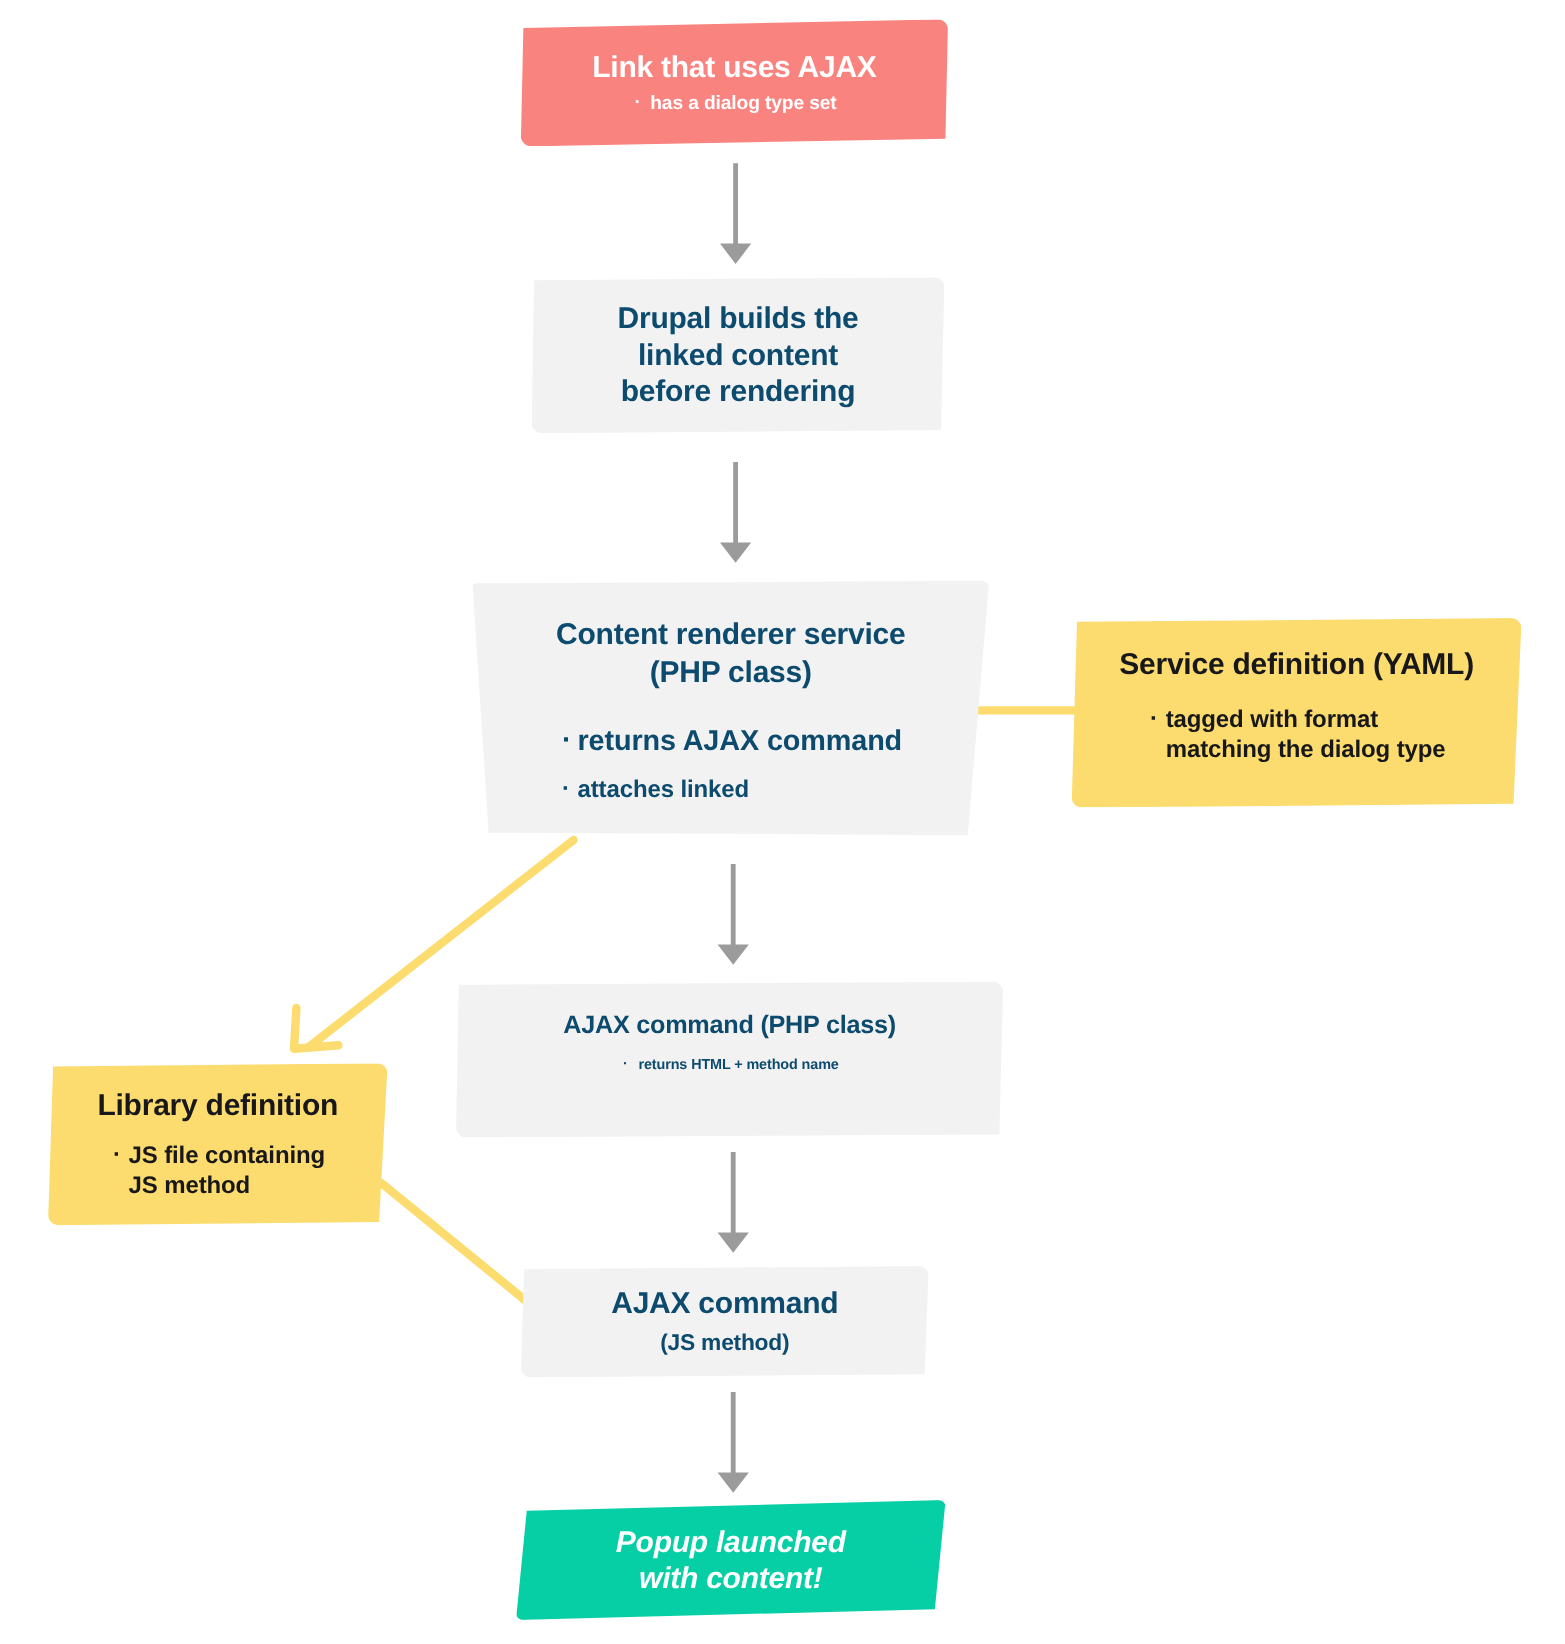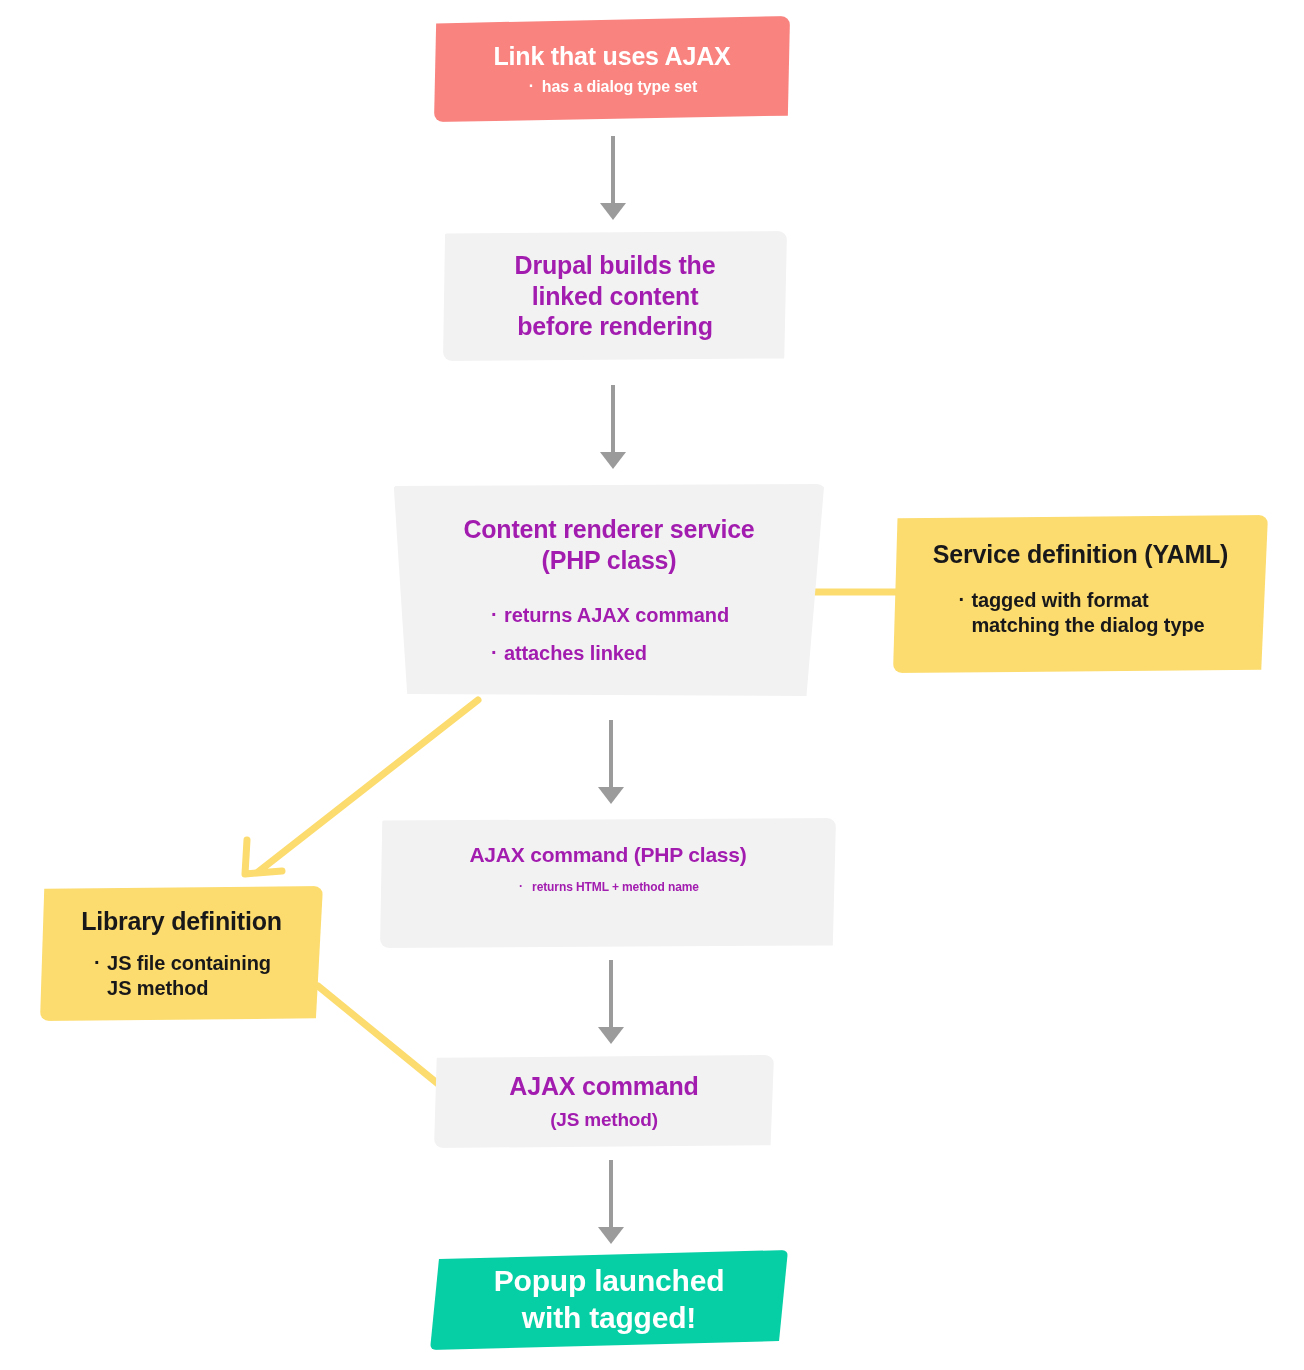--- a/index.html
+++ b/index.html
@@ -18,21 +18,21 @@
   }
 
   
   .node {
     position: absolute;
     display: flex;
     flex-direction: column;
     justify-content: center;
     align-items: center;
     text-align: center;
-    color: #a21caf;
+    color: #0c4a6e;
   }
   .node .title {
     font-weight: 700;
     line-height: 1.22;
     letter-spacing: -0.2px;
   }
   .node .bullets {
     list-style: none;
     margin-top: 10px;
   }
@@ -152,21 +152,21 @@
 
   <div class="node light" style="left:392px; top:484px; width:434px; height:212px;
               border-radius:9px;
               clip-path: polygon(0.4% 1%, 99.6% 0%, 95.5% 100%, 3.5% 99%);
               padding:18px 24px; justify-content:flex-start;">
     <div class="title" style="font-size:25px; margin-top:12px;">
       <span>Content renderer service</span><br>
       <span>(PHP class)</span>
     </div>
     <ul class="bullets" style="margin-top:28px;">
-      <li style="font-size:20px; margin-bottom:13px;">returns AJAX command</li>
+      <li style="font-size:24px; margin-bottom:13px;">returns AJAX command</li>
       <li style="font-size:20px;">attaches linked</li>
     </ul>
   </div>
 
   <div class="node yellow" style="left:893px; top:515px; width:375px; height:158px;
               border-radius:9px;
               clip-path: polygon(1.2% 2%, 100% 0%, 98.2% 98%, 0% 100%);
               padding:14px 18px; justify-content:flex-start;">
     <div class="title" style="font-size:25px; margin-top:10px;">Service definition (YAML)</div>
     <ul class="bullets" style="margin-top:18px;">
@@ -207,19 +207,19 @@
     <div class="title" style="font-size:25px;">
       <span>AJAX command</span><br>
       <span style="font-size:19px;">(JS method)</span>
     </div>
   </div>
 
   <div class="node green" style="left:430px; top:1250px; width:358px; height:100px;
               border-radius:6px;
               clip-path: polygon(2.5% 9%, 100% 0%, 97.5% 91%, 0% 100%);
               padding:8px 18px;">
-    <div class="title" style="font-size:30px;">
+    <div class="title" style="font-size:25px;font-style:italic;">
       <span>Popup launched</span><br>
-      <span>with tagged!</span>
+      <span>with content!</span>
     </div>
   </div>
 
 </div>
 
 </body></html>

